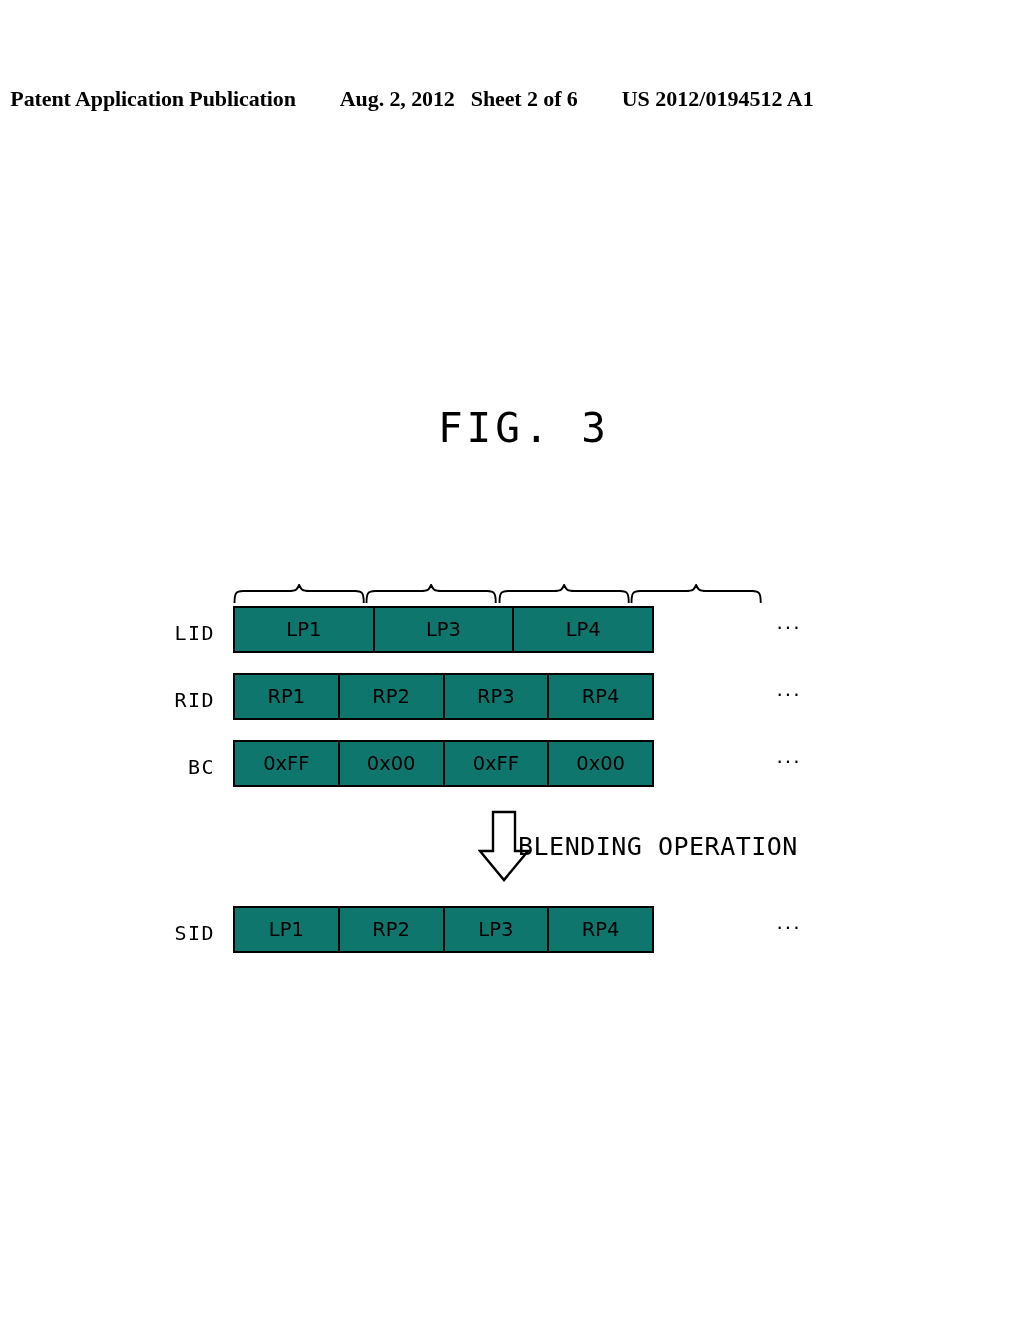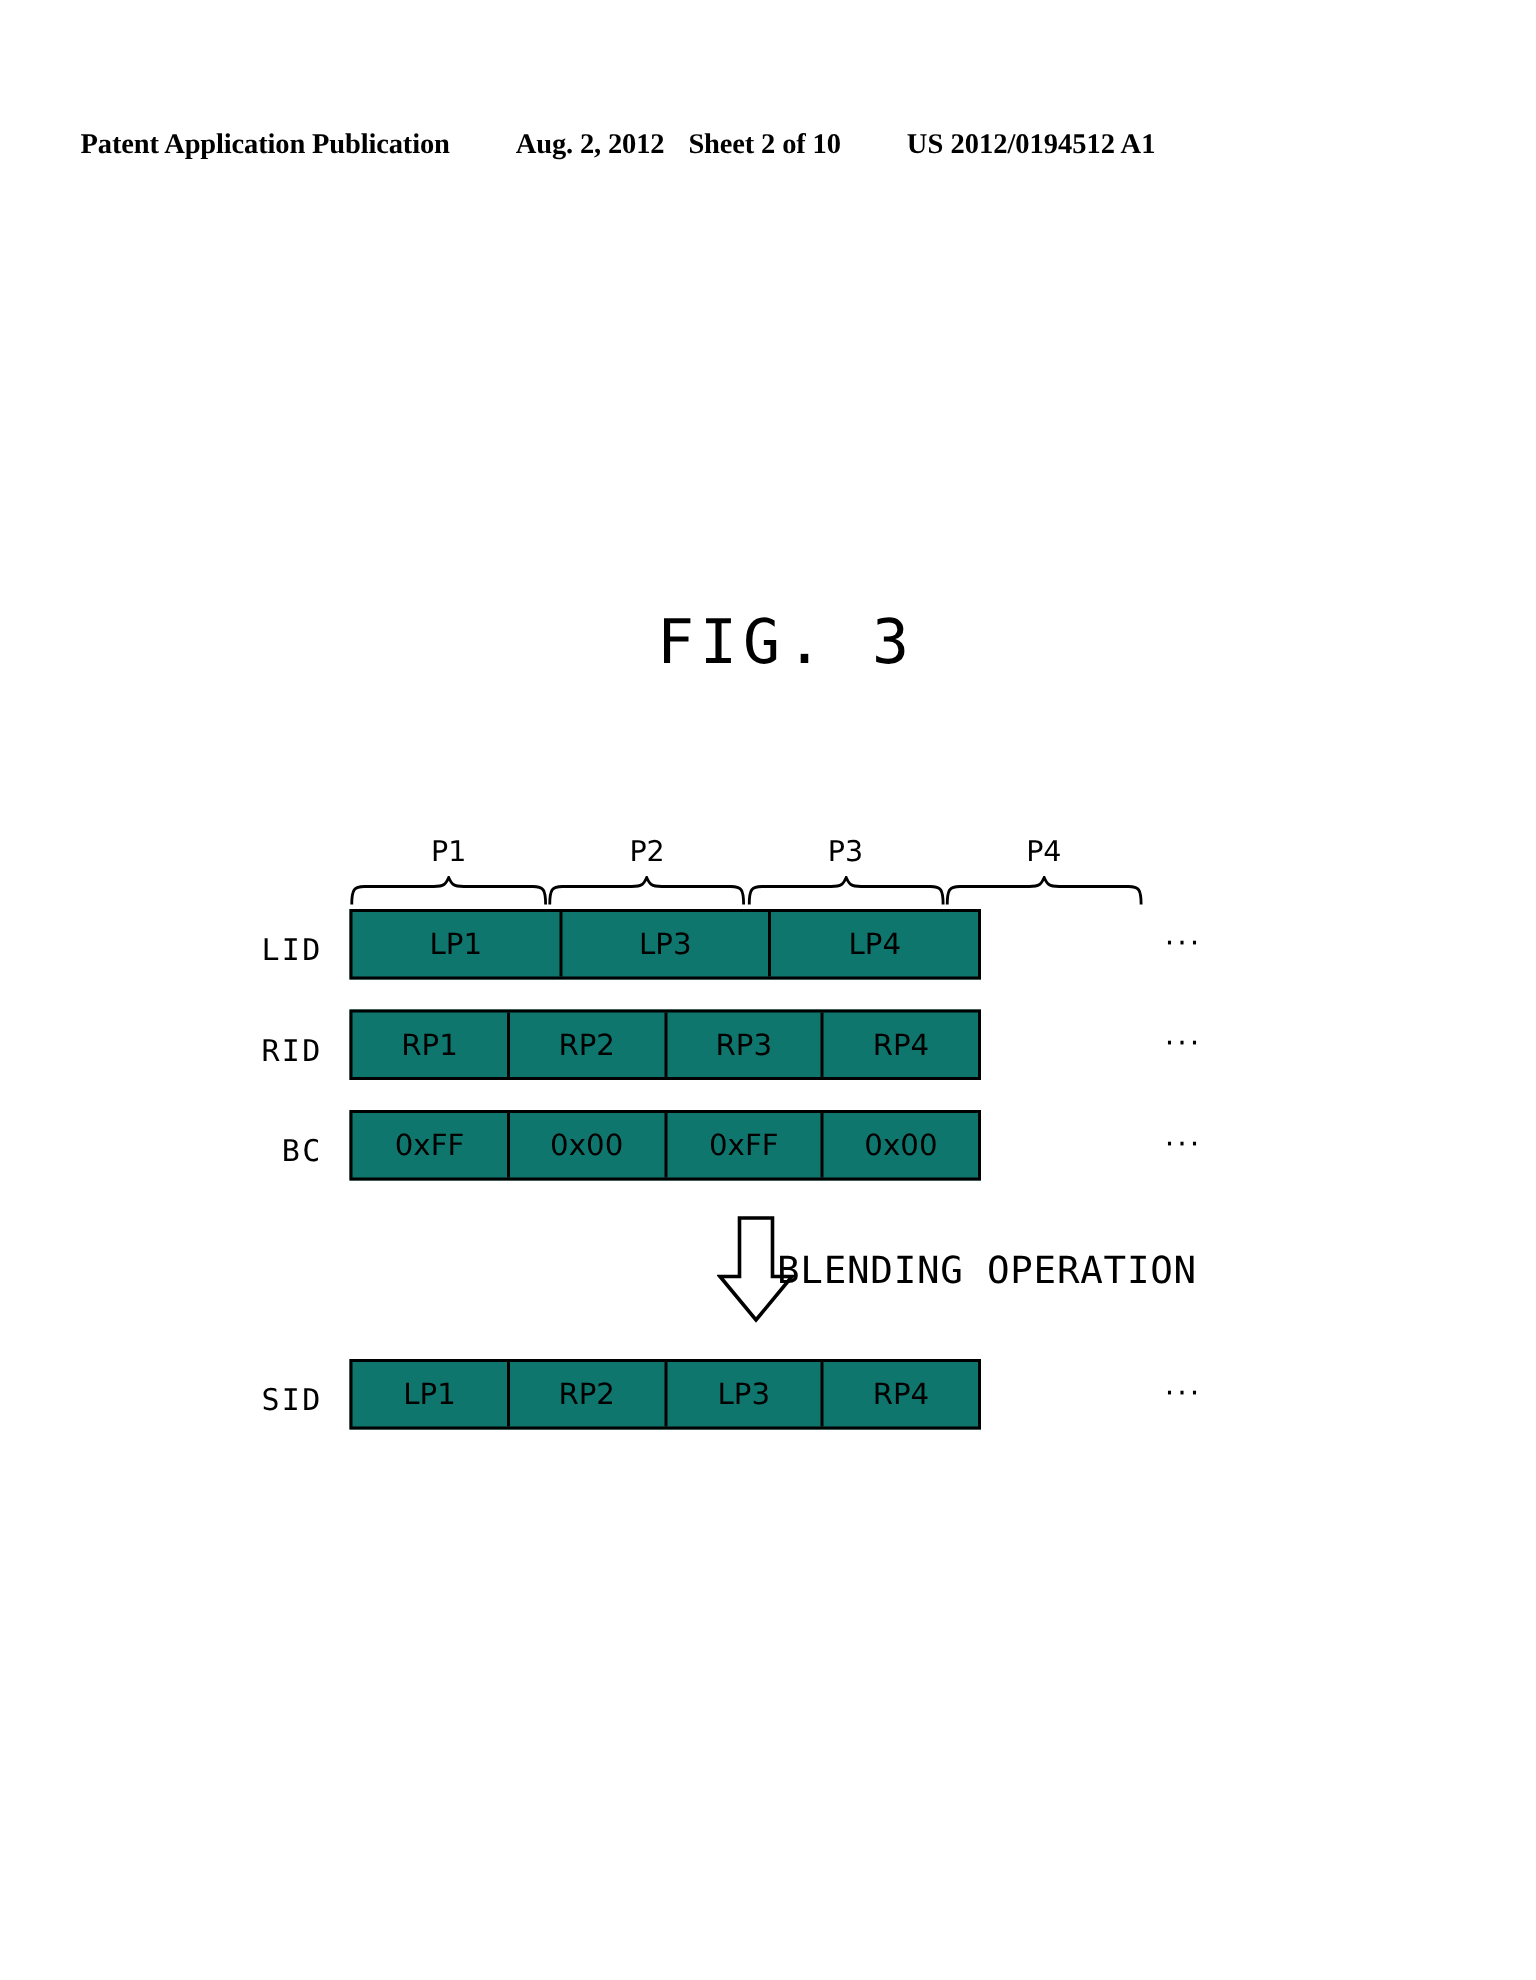--- a/index.html
+++ b/index.html
@@ -31,21 +31,21 @@
     left: 0;
     top: 86px;
     width: 824px;
     height: 28px;
     display: flex;
     flex-direction: row;
     align-items: baseline;
     justify-content: center;
     font-family: "Liberation Serif", serif;
     font-weight: bold;
-    font-size: 19px;
+    font-size: 22px;
     letter-spacing: -0.1px;
     white-space: nowrap;
   }
   .header .hdr-pub   { margin-right: 44px; }
   .header .hdr-date  { margin-right: 16px; }
   .header .hdr-sheet { margin-right: 44px; }
   .header .hdr-num   { letter-spacing: 0px; }
 
   
   .fig-title {
@@ -195,34 +195,28 @@
   }
 </style>
 </head>
 <body>
 
 <div class="page">
 
   <div class="header">
     <span class="hdr-pub">Patent Application Publication</span>
     <span class="hdr-date">Aug. 2, 2012</span>
-    <span class="hdr-sheet">Sheet 2 of 10</span>
+    <span class="hdr-sheet">Sheet 2 of 6</span>
     <span class="hdr-num">US 2012/0194512 A1</span>
   </div>
 
   <div class="fig-title">FIG. 3</div>
 
   <div class="diagram">
 
-    <div class="plabels">
-      <div class="plabel">P1</div>
-      <div class="plabel">P2</div>
-      <div class="plabel">P3</div>
-      <div class="plabel">P4</div>
-    </div>
 
     <div class="braces">
       <div class="brace-cell">
         <svg viewBox="0 0 132 20" preserveAspectRatio="none" aria-hidden="true">
           <path d="M1.5,19 C1.5,9 3,7 10,7 L56,7 C63,7 64,5.5 66,1 C68,5.5 69,7 76,7 L122,7 C129,7 130.5,9 130.5,19" fill="none" stroke="#000" stroke-width="1.9" vector-effect="non-scaling-stroke"></path>
         </svg>
       </div>
       <div class="brace-cell">
         <svg viewBox="0 0 132 20" preserveAspectRatio="none" aria-hidden="true">
           <path d="M1.5,19 C1.5,9 3,7 10,7 L56,7 C63,7 64,5.5 66,1 C68,5.5 69,7 76,7 L122,7 C129,7 130.5,9 130.5,19" fill="none" stroke="#000" stroke-width="1.9" vector-effect="non-scaling-stroke"></path>

